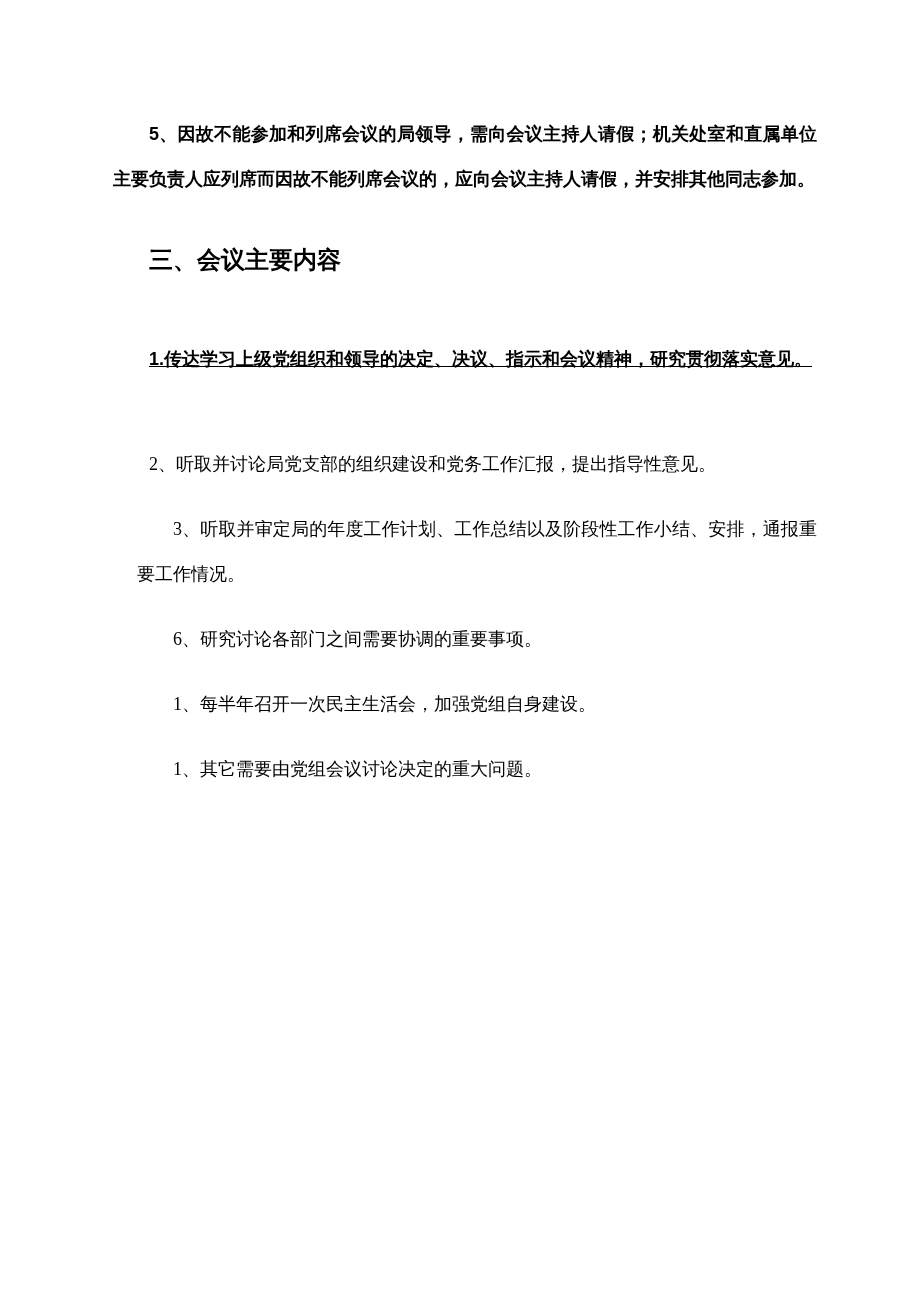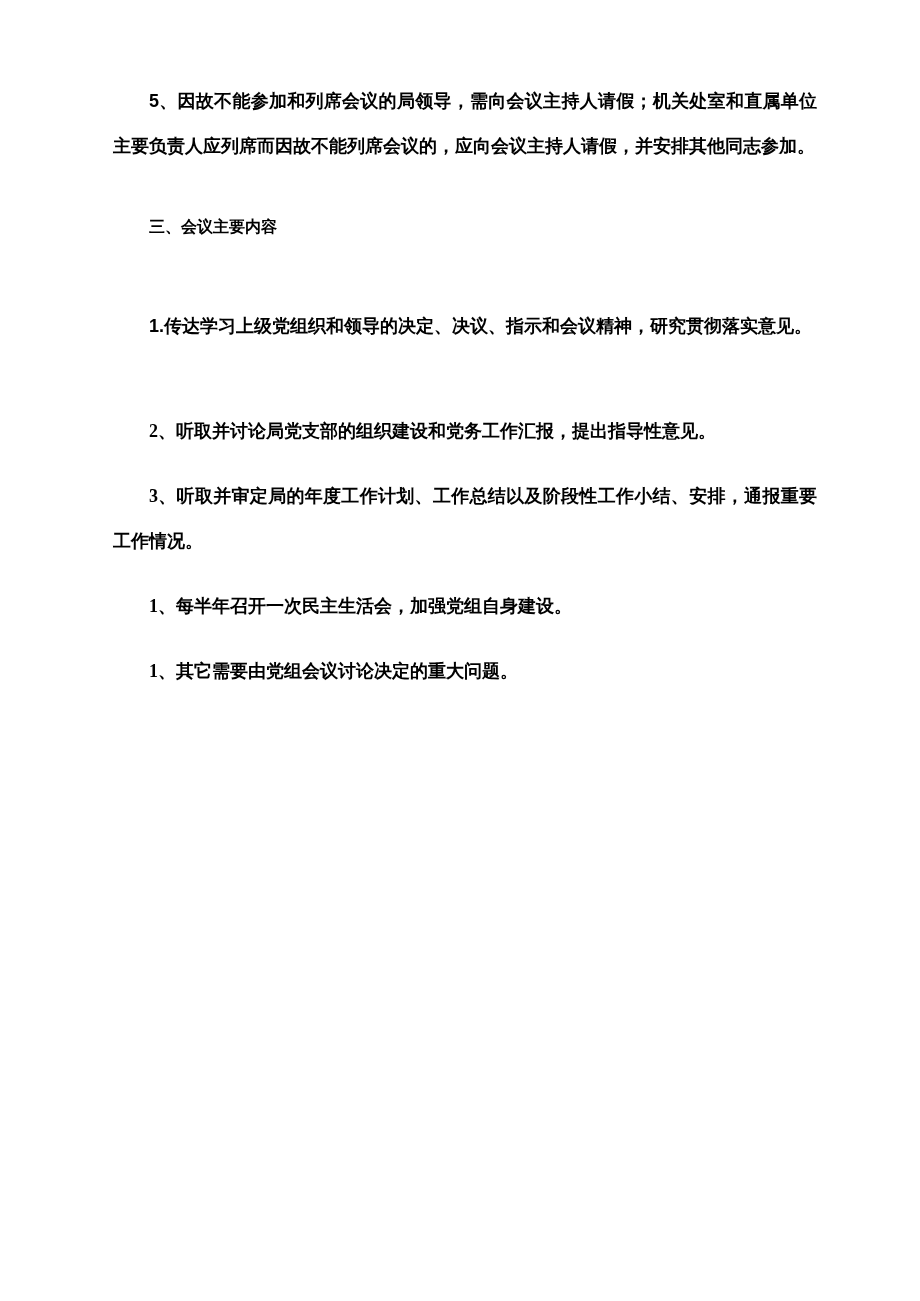--- a/index.html
+++ b/index.html
@@ -4,67 +4,68 @@
 <style>
   * { margin: 0; padding: 0; box-sizing: border-box; }
   html, body { background: #ffffff; }
   .page {
     position: relative;
     width: 920px;
     height: 1301px;
     margin: 0 auto;
     background: #ffffff;
     color: #000000;
-    padding: 79px 103px 0 113px;
+    padding: 112px 103px 0 113px;
     font-family: "Liberation Sans", "DejaVu Sans", sans-serif;
     overflow: hidden;
   }
   .para {
     font-size: 18px;
     line-height: 45px;
     text-indent: 36px;
     text-align: justify;
     color: #000000;
   }
   .strong {
     font-weight: 600;
     font-family: "Liberation Sans", "DejaVu Sans", sans-serif;
   }
   .normal {
-    font-weight: 700;
+    font-weight: 400;
     font-family: "Liberation Serif", "DejaVu Serif", serif;
   }
   .heading {
-    font-size: 16px;
+    font-size: 24px;
     font-weight: 700;
     line-height: 45px;
     text-indent: 36px;
     margin-top: 35px;
     font-family: "Liberation Sans", "DejaVu Sans", sans-serif;
   }
-  .mt-item-first { margin-top: 55px; }
+  .mt-item-first { margin-top: 55px; text-decoration: underline; }
   .mt-item-big   { margin-top: 60px; }
-  .mt-item       { margin-top: 20px; }
+  .mt-item       { margin-top: 20px; margin-left: 24px; }
   .italic-word   { font-style: italic; }
 </style>
 </head>
 <body>
 
 <div class="page">
 
   <p class="para strong">5、因故不能参加和列席会议的局领导，需向会议主持人请假；机关处室和直属单位主要负责人应列席而因故不能列席会议的，应向会议主持人请假，并安排其他同志参加。</p>
 
   <h3 class="heading">三、会议主要内容</h3>
 
   <p class="para strong mt-item-first">1.传达学习上级党组织和领导的决定、决议、指示和会议精神，研究贯彻落实意见。</p>
 
   <p class="para normal mt-item-big">2、听取并讨论局党支部的组织建设和党务工作汇报，提出指导性意见。</p>
 
   <p class="para normal mt-item">3、听取并审定局的年度工作计划、工作总结以及阶段性工作小结、安排，通报重要工作情况。</p>
 
 
 
+  <p class="para normal mt-item">6、研究讨论各部门之间需要协调的重要事项。</p>
 
   <p class="para normal mt-item">1、每半年召开一次民主生活会，加强党组自身建设。</p>
 
   <p class="para normal mt-item">1、其它需要由党组会议讨论决定的重大问题。</p>
 
 </div>
 
 </body></html>

